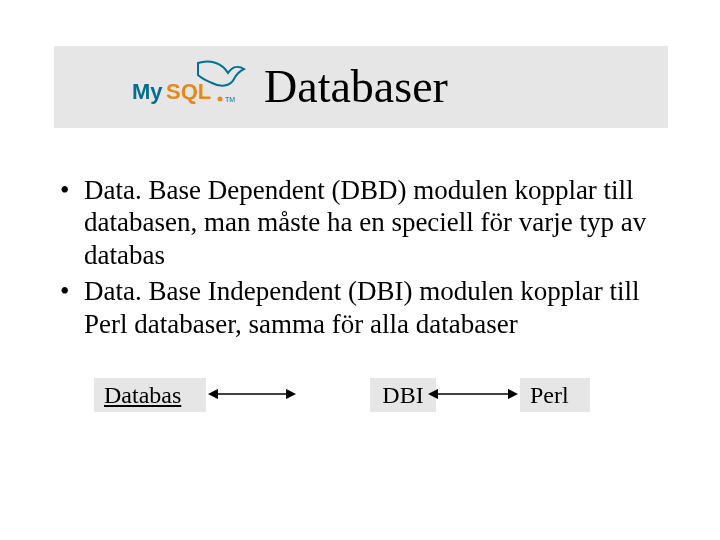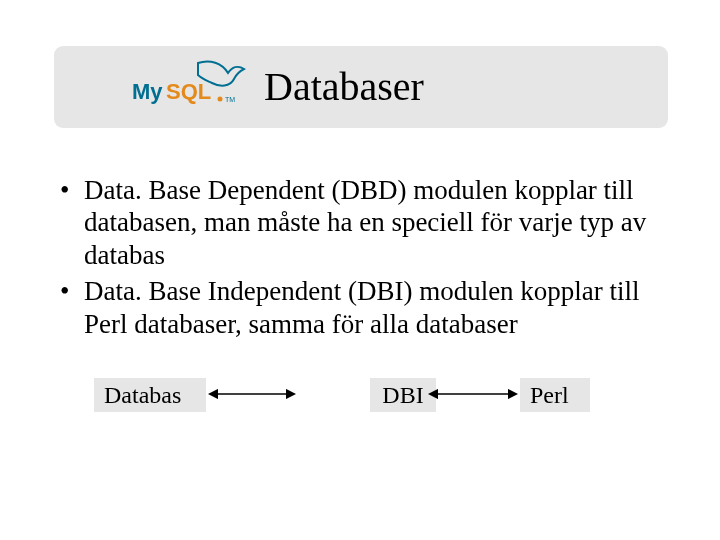--- a/index.html
+++ b/index.html
@@ -19,29 +19,28 @@
   }
   .title-bar {
     position: absolute;
     left: 54px;
     top: 46px;
     width: 614px;
     height: 82px;
     background: #e6e6e6;
     display: flex;
     align-items: center;
-    border-radius: 9px;
   }
   .logo {
     margin-left: 74px;
     margin-right: 10px;
     flex: 0 0 auto;
   }
   .title-text {
-    font-size: 40px;
+    font-size: 46px;
     line-height: 1.1;
     padding-left: 6px;
     text-align: right;
   }
   .body {
     position: absolute;
     left: 60px;
     top: 158px;
     width: 600px;
     font-size: 27px;
@@ -72,21 +71,21 @@
     width: 540px;
     height: 50px;
   }
   .box {
     position: absolute;
     background: #e6e6e6;
     font-size: 24px;
     padding: 4px 10px;
     line-height: 1.1;
   }
-  .box-db   { left: 0;   top: 4px; width: 92px; text-align: left; }
+  .box-db   { left: 0;   top: 4px; width: 92px; text-align: left; text-decoration: underline; }
   .box-dbd  { left: 204px; top: 4px; width: 52px; text-align: left; }
   .box-dbi  { left: 276px; top: 4px; width: 46px; text-align: center; }
   .box-perl { left: 426px; top: 4px; width: 50px; text-align: left; }
   svg.arrows {
     position: absolute;
     left: 0;
     top: 0;
     width: 540px;
     height: 50px;
   }

